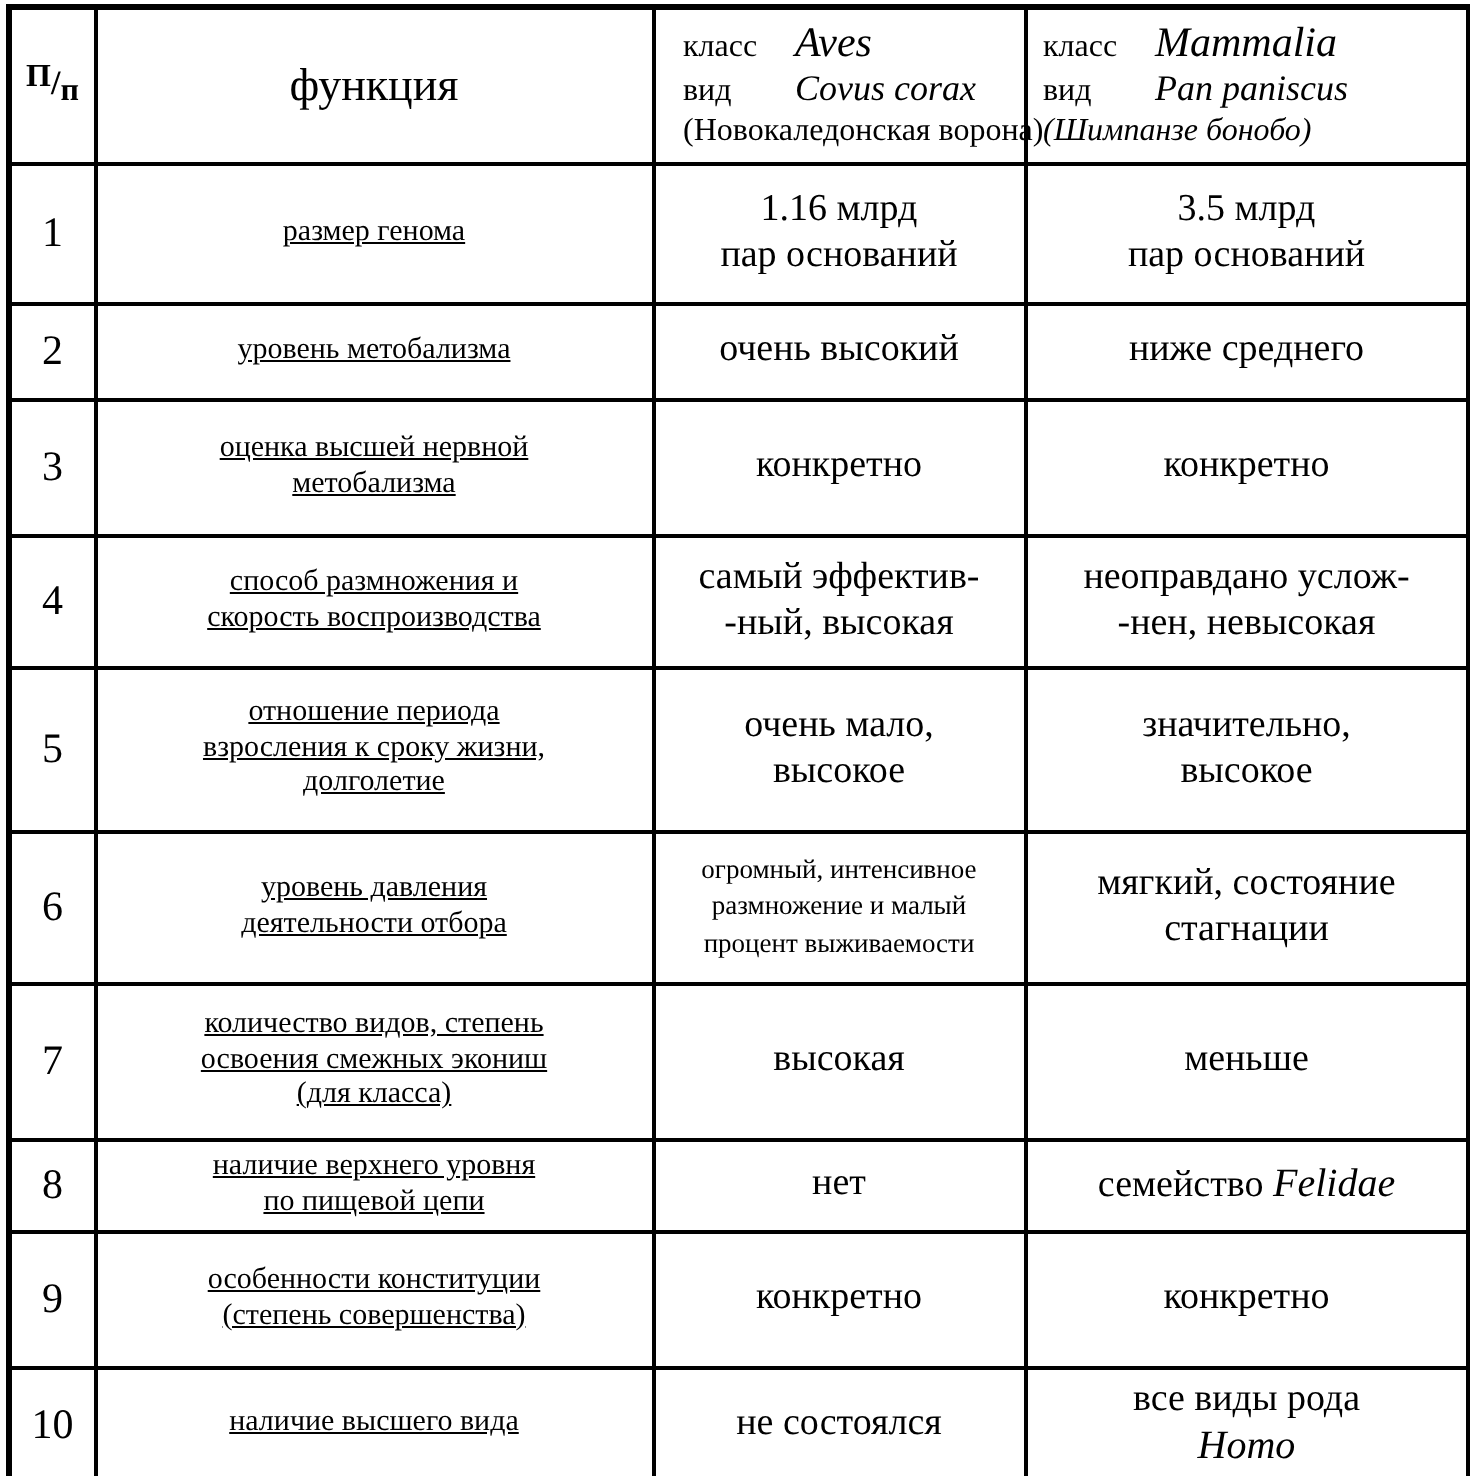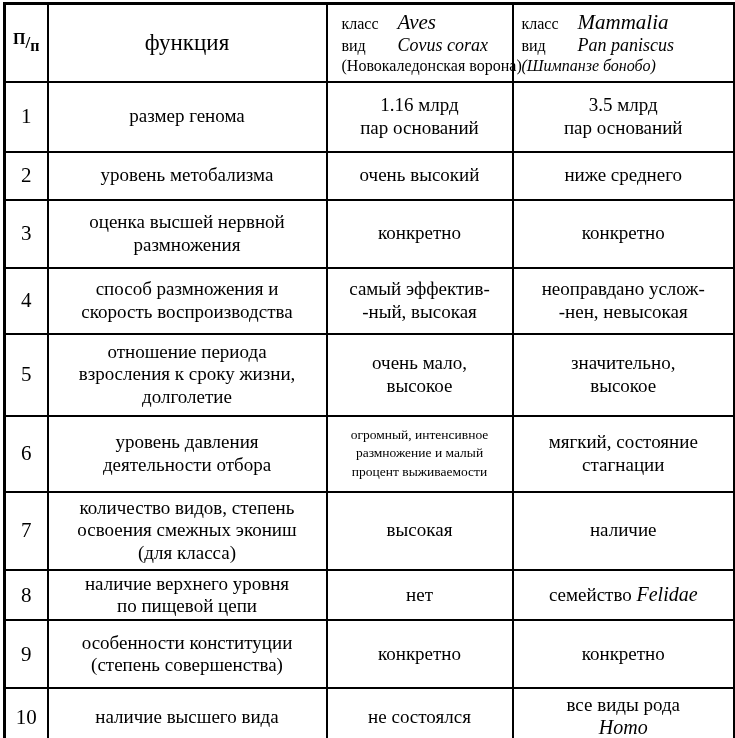--- a/index.html
+++ b/index.html
@@ -96,21 +96,22 @@
     padding-top: 1px;
   }
   .spec-block.narrow { padding-left: 4px; }
   .spec-block.narrow .spec-common { text-align: left; padding-left: 0; font-style: italic; }
 
   
   .num-cell {
     font-size: 21px;
   }
   .fun-cell {
-    font-size: 19px;
+    font-size: 15px;
+    text-decoration: underline;
   }
   .val-cell {
     font-size: 19px;
   }
   .val-cell.tiny {
     font-size: 13.5px;
     line-height: 1.35;
     text-align: center;
   }
   .val-cell .italic-latin {
@@ -187,21 +188,21 @@
             <span class="ln">очень высокий</span>
           </td>
           <td class="val-cell">
             <span class="ln">ниже  среднего</span>
           </td>
         </tr>
         <tr style="height: 68px;">
           <td class="num-cell">3</td>
           <td class="fun-cell">
             <span class="ln">оценка высшей нервной</span>
-            <span class="ln">размножения</span>
+            <span class="ln">метобализма</span>
           </td>
           <td class="val-cell">
             <span class="ln">конкретно</span>
           </td>
           <td class="val-cell">
             <span class="ln">конкретно</span>
           </td>
         </tr>
         <tr style="height: 66px;">
           <td class="num-cell">4</td>
@@ -254,21 +255,21 @@
           <td class="num-cell">7</td>
           <td class="fun-cell">
             <span class="ln">количество видов, степень</span>
             <span class="ln">освоения смежных экониш</span>
             <span class="ln">(для класса)</span>
           </td>
           <td class="val-cell">
             <span class="ln">высокая</span>
           </td>
           <td class="val-cell">
-            <span class="ln">наличие</span>
+            <span class="ln">меньше</span>
           </td>
         </tr>
         <tr style="height: 46px;">
           <td class="num-cell">8</td>
           <td class="fun-cell">
             <span class="ln">наличие верхнего уровня</span>
             <span class="ln">по  пищевой  цепи</span>
           </td>
           <td class="val-cell">
             <span class="ln">нет</span>

